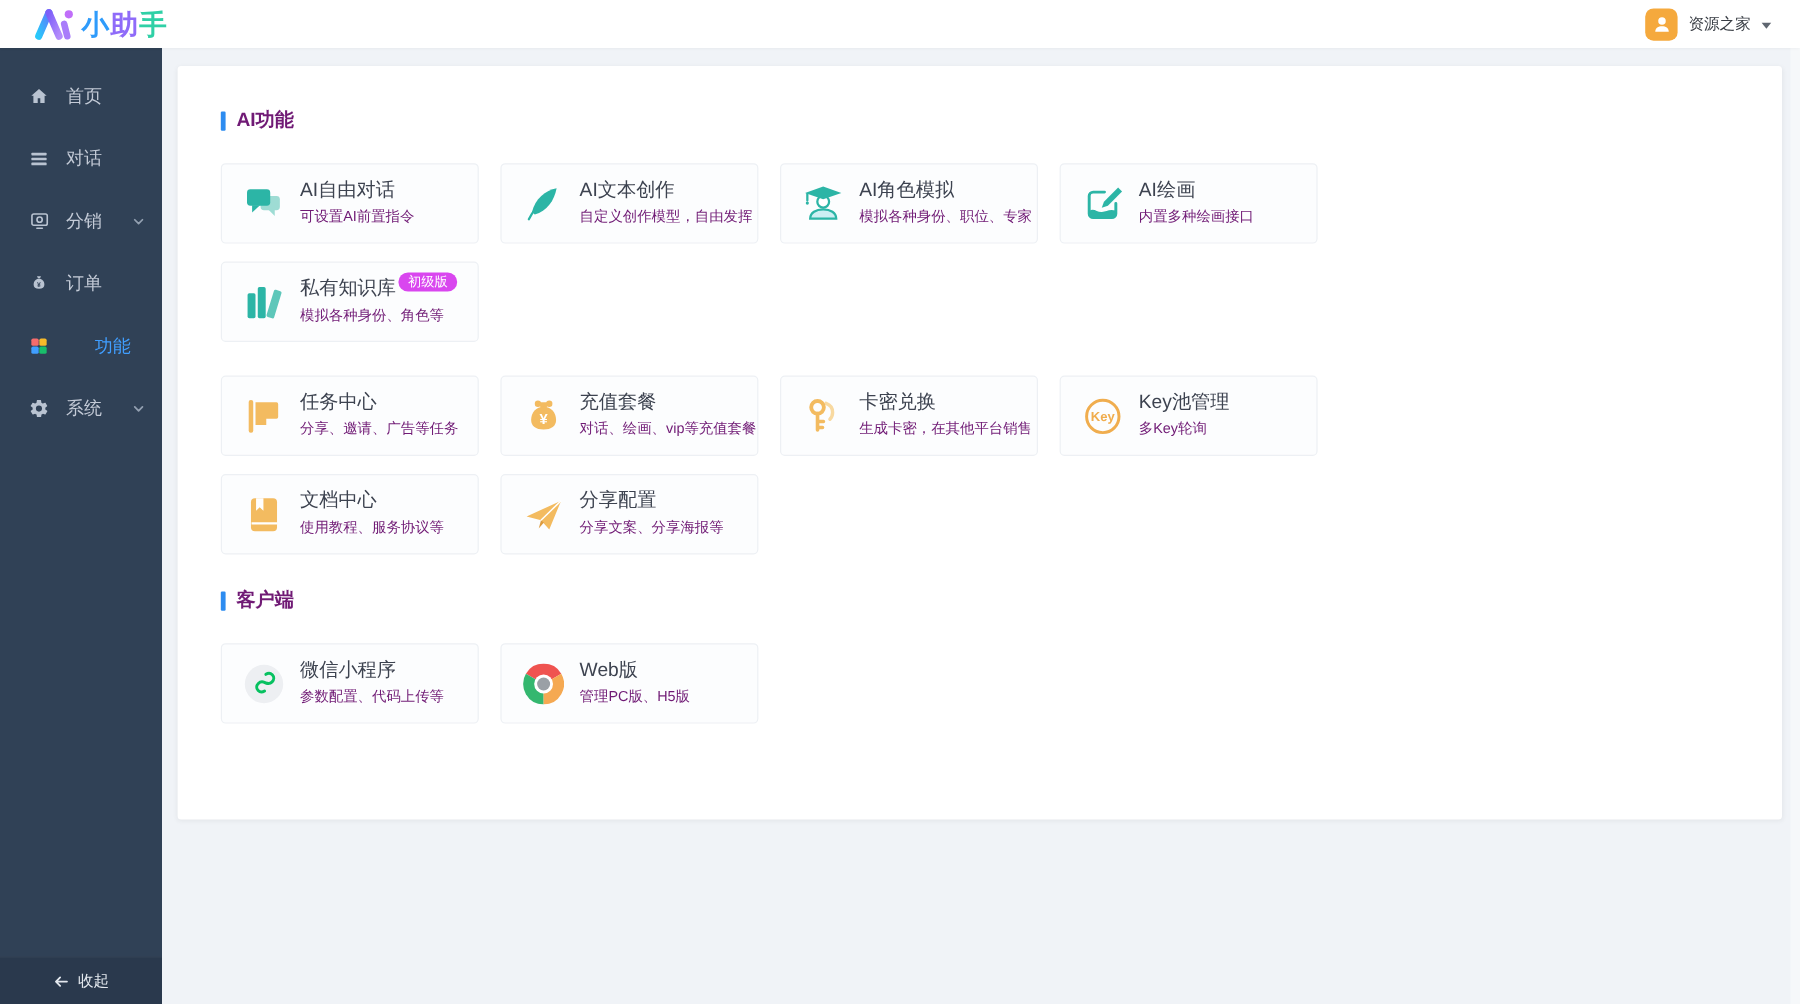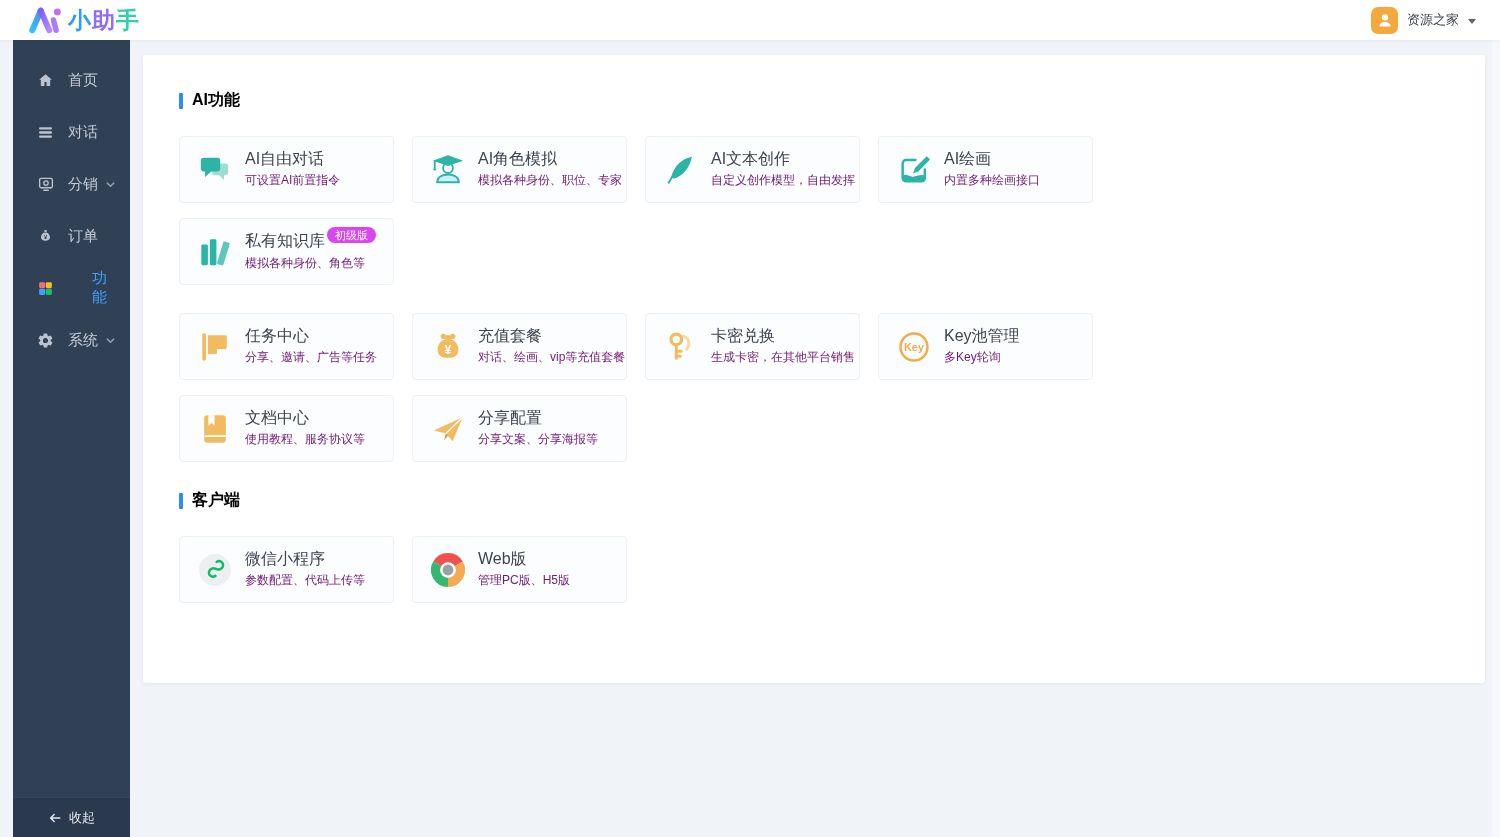--- a/index.html
+++ b/index.html
@@ -17,41 +17,41 @@
   .logo-text span { display:inline-block; }
   .user-chip { display:flex; align-items:center; gap:9px; cursor:pointer; }
   .avatar { width:27px; height:27px; border-radius:7px; background:#f5a93d;
             display:flex; align-items:center; justify-content:center; }
   .uname { font-size:13px; color:#383d44; }
   .caret { width:0; height:0; border-left:4px solid transparent; border-right:4px solid transparent;
            border-top:5px solid #5f6670; margin-top:2px; }
 
   
   .layout { display:flex; padding-top:40px; height:837px; }
-  .sidebar { width:117px; background:#304156; position:relative; flex-shrink:0;margin-left:13px; }
+  .sidebar { width:135px; background:#304156; position:relative; flex-shrink:0; }
   .side-nav { padding-top:14px; }
   .side-item { height:52px; display:flex; align-items:center; padding-left:23px; padding-right:12px;
                color:#c4cbd7; font-size:15px; cursor:pointer; position:relative; }
   .s-ic { width:19px; height:19px; margin-right:13px; color:#b9c3d1; display:flex;
           align-items:center; justify-content:center; flex-shrink:0; }
   .side-item.active, .side-item.active .s-lb { color:#409eff;gap:24px; }
   .chev { position:absolute; right:14px; color:#93a0b1; display:flex; }
   .collapse-bar { position:absolute; bottom:0; left:0; width:100%; height:40px; background:#2a394d;
                   border-top:1px solid rgba(255,255,255,.06); color:#e3e8ee; font-size:13px;
                   display:flex; align-items:center; justify-content:center; gap:7px; cursor:pointer; }
 
   
   .main { flex:1; padding:15px 15px 0 13px; position:relative; }
   .panel { background:#fff; border-radius:3px; box-shadow:0 1px 4px rgba(0,0,0,.06);
            padding:35px 36px 46px; min-height:628px; }
   .section { margin-bottom:28px; }
   .section:last-child { margin-bottom:0; }
   .sec-head { display:flex; align-items:center; gap:9px; margin-bottom:25px; }
   .sec-bar { width:4px; height:16px; background:#2d8cf0; border-radius:1px; }
-  .sec-title { font-size:16px; font-weight:bold; color:#000000; }
+  .sec-title { font-size:16px; font-weight:bold; color:#701a75; }
   .grid { display:grid; grid-template-columns:repeat(4,215px); gap:15px 18px; }
   .card { height:67px; background:#fcfdfe; border:1px solid #edf0f4; border-radius:4px;
           display:flex; align-items:center; padding:0 8px 0 16px; cursor:pointer; overflow:hidden; }
   .card-ic { width:38px; height:38px; margin-right:11px; flex-shrink:0;
              display:flex; align-items:center; justify-content:center; }
   .card-tt { font-size:16px; color:#3d4350; white-space:nowrap; line-height:1.1; }
   .card-sub { font-size:12px; color:#701a75; margin-top:5px; white-space:nowrap; }
   .badge { display:inline-block; background:#d946ef; color:#fff; font-size:11px; line-height:16px;
            padding:0 8px; border-radius:9px; margin-left:2px; position:relative; top:-7px; }
   .scroll-track { position:absolute; top:40px; right:0; width:8px; bottom:0; background:#f6f8fa; }
@@ -192,42 +192,42 @@
                 </svg>
               </span>
               <div>
                 <div class="card-tt"><span>AI自由对话</span></div>
                 <div class="card-sub">可设置AI前置指令</div>
               </div>
             </article>
             <article class="card">
               <span class="card-ic">
                 <svg width="34" height="34" viewBox="0 0 36 36">
+                  <path d="M29.5 4C19.5 5.8 10.5 13.5 7.8 25l2.4 2.2C20.8 24.5 27.5 14.8 29.5 4z" fill="#2cb5a6"></path>
+                  <path d="M5 31.5c3.2-6.6 8.6-13.3 15.5-18" stroke="#2cb5a6" stroke-width="2" fill="none" stroke-linecap="round"></path>
+                </svg>
+              </span>
+              <div>
+                <div class="card-tt"><span>AI文本创作</span></div>
+                <div class="card-sub">自定义创作模型，自由发挥</div>
+              </div>
+            </article>
+            <article class="card">
+              <span class="card-ic">
+                <svg width="34" height="34" viewBox="0 0 36 36">
                   <path d="M6.5 31c0-5.4 5.2-8.2 11.5-8.2S29.5 25.6 29.5 31z" fill="#cdeff3" stroke="#2cb5a6" stroke-width="2"></path>
                   <circle cx="18" cy="16" r="5.2" fill="#fff" stroke="#2cb5a6" stroke-width="2"></circle>
                   <polygon points="18,2.5 34,8.2 18,13.8 2,8.2" fill="#2cb5a6"></polygon>
                   <path d="M4 9v6" stroke="#2cb5a6" stroke-width="2" stroke-linecap="round"></path>
                   <circle cx="4" cy="17.2" r="1.4" fill="#2cb5a6"></circle>
                 </svg>
               </span>
               <div>
                 <div class="card-tt"><span>AI角色模拟</span></div>
                 <div class="card-sub">模拟各种身份、职位、专家</div>
-              </div>
-            </article>
-            <article class="card">
-              <span class="card-ic">
-                <svg width="34" height="34" viewBox="0 0 36 36">
-                  <path d="M29.5 4C19.5 5.8 10.5 13.5 7.8 25l2.4 2.2C20.8 24.5 27.5 14.8 29.5 4z" fill="#2cb5a6"></path>
-                  <path d="M5 31.5c3.2-6.6 8.6-13.3 15.5-18" stroke="#2cb5a6" stroke-width="2" fill="none" stroke-linecap="round"></path>
-                </svg>
-              </span>
-              <div>
-                <div class="card-tt"><span>AI文本创作</span></div>
-                <div class="card-sub">自定义创作模型，自由发挥</div>
               </div>
             </article>
             <article class="card">
               <span class="card-ic">
                 <svg width="34" height="34" viewBox="0 0 36 36">
                   <path d="M29.5 17.5v9a3.5 3.5 0 0 1-3.5 3.5H9.5A3.5 3.5 0 0 1 6 26.5V11a3.5 3.5 0 0 1 3.5-3.5H19.5" fill="none" stroke="#2cb5a6" stroke-width="2.6" stroke-linecap="round"></path>
                   <path d="M31.5 3.5 19 16l-1.9 5.4 5.4-1.9L35 7z" fill="#2cb5a6"></path>
                   <path d="M6 24.2c4-3 7.2 1.4 11.2.9s6.3-2.9 12.3-1.4v2.8A3.5 3.5 0 0 1 26 30H9.5A3.5 3.5 0 0 1 6 26.5z" fill="#2cb5a6"></path>
                 </svg>
               </span>

